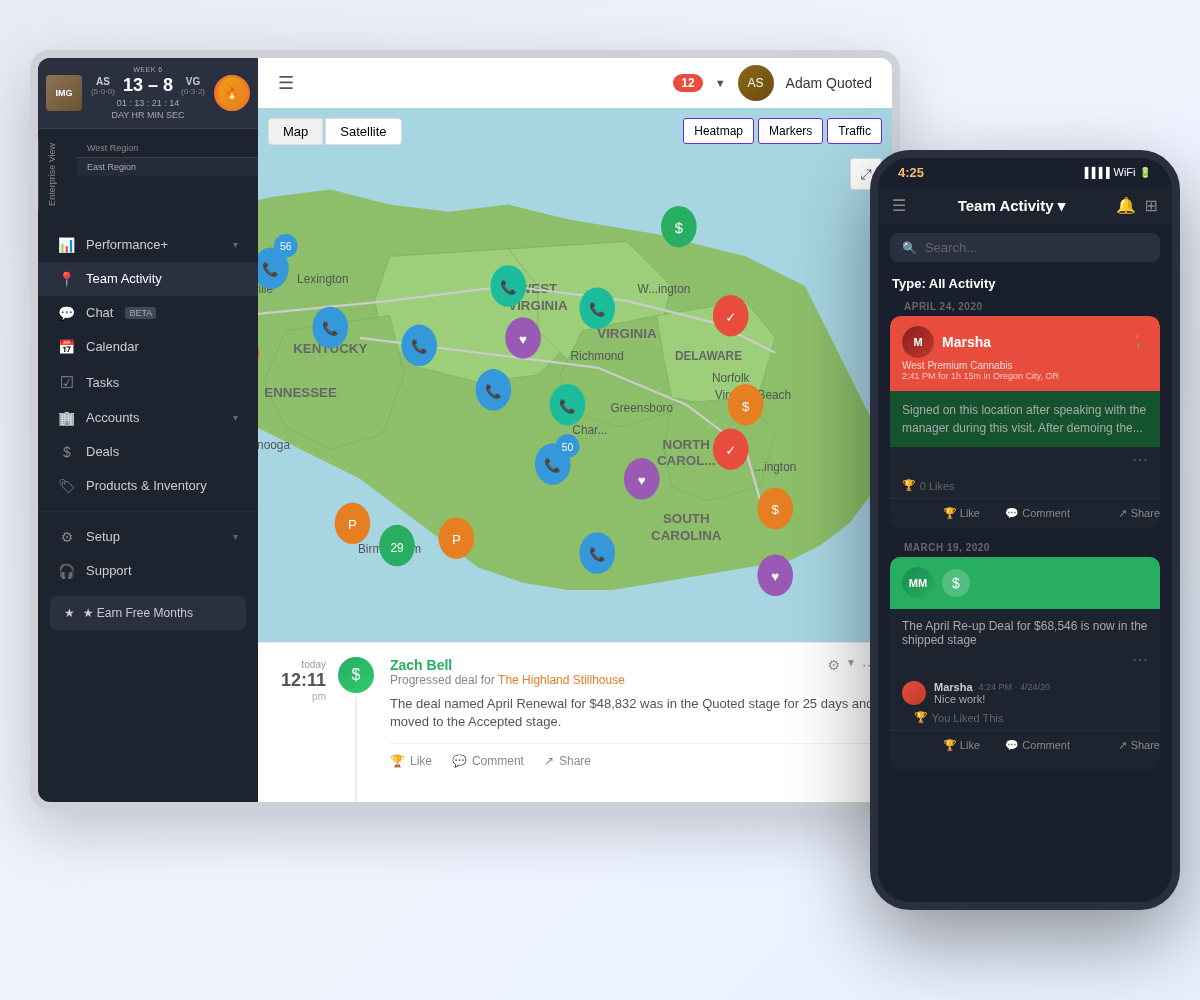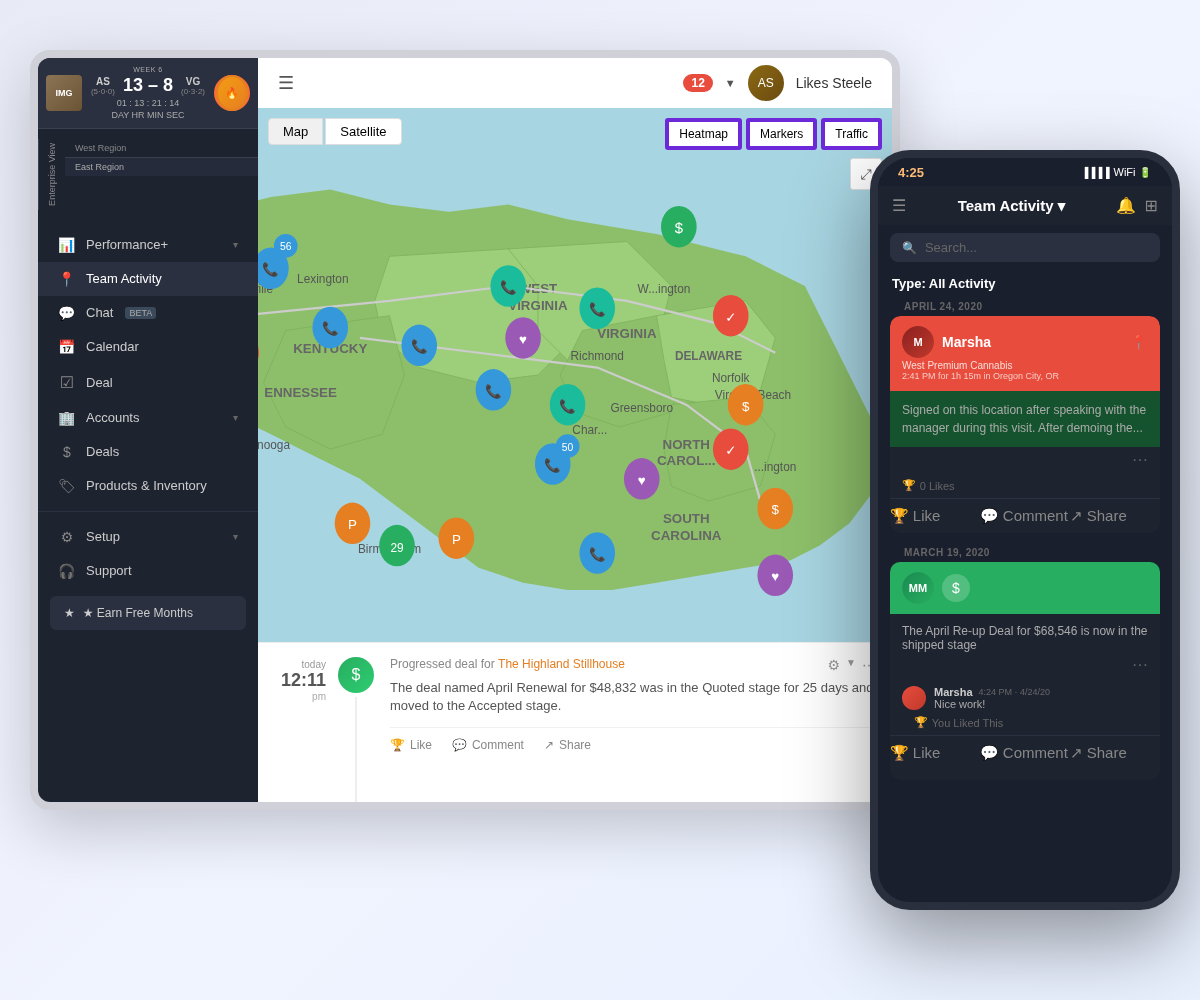--- a/index.html
+++ b/index.html
@@ -278,21 +278,21 @@
       position: absolute;
       top: 10px;
       right: 10px;
       display: flex;
       gap: 4px;
       z-index: 10;
     }
 
     .map-filter-btn {
       background: white;
-      border: 4px solid #6d28d9;
+      border: 1px solid #6d28d9;
       padding: 5px 10px;
       font-size: 12px;
       border-radius: 3px;
       cursor: pointer;
     }
 
     .map-expand-btn {
       background: white;
       border: 1px solid #ddd;
       width: 32px;
@@ -581,22 +581,22 @@
 
     .phone-card-actions {
       background: #1e2330;
       display: flex;
       border-top: 1px solid #2a3040;
       padding: 8px 0;
     }
 
     .phone-action-btn {
       flex: 1;
-      text-align: left;
-      font-size: 15px;
+      text-align: right;
+      font-size: 11px;
       color: #888;
       cursor: pointer;
     }
 
     
     .phone-card2-header {
       background: #27ae60;
       display: flex;
       align-items: center;
       gap: 8px;
@@ -693,21 +693,21 @@
           </div>
           <div class="score-timer">01 : 13 : 21 : 14</div>
           <div class="score-timer">DAY   HR   MIN   SEC</div>
         </div>
         <div class="score-avatar-right">
           <div style="width:36px; height:36px; border-radius:50%; background: linear-gradient(135deg, #f39c12, #e67e22); display:flex; align-items:center; justify-content:center; color:white; font-size:11px; font-weight:bold; border: 2px solid #e67e22;">🔥</div>
         </div>
       </div>
 
       <div style="padding: 10px 0;">
-        <div style="display:flex; gap:0;">
+        <div style="display:flex; gap:12px;">
           <div style="padding:4px 8px; color:#888; font-size:9px; writing-mode:vertical-rl; text-orientation:mixed; transform:rotate(180deg); border-right:1px solid #3a4050;">Enterprise View</div>
           <div style="flex:1; display:flex; flex-direction:column;">
             <div style="padding:4px 10px; color:#888; font-size:9px; border-bottom:1px solid #3a4050;">West Region</div>
             <div style="padding:4px 10px; color:#aaa; font-size:9px; background:#252b3b;">East Region</div>
           </div>
         </div>
       </div>
 
       <div class="sidebar-nav">
         <div class="nav-item">
@@ -723,21 +723,21 @@
           <span class="nav-icon">💬</span>
           <span>Chat</span>
           <span class="nav-badge">BETA</span>
         </div>
         <div class="nav-item">
           <span class="nav-icon">📅</span>
           <span>Calendar</span>
         </div>
         <div class="nav-item">
           <span class="nav-icon" style="font-size:16px;">☑</span>
-          <span>Deal</span>
+          <span>Tasks</span>
         </div>
         <div class="nav-item">
           <span class="nav-icon">🏢</span>
           <span>Accounts</span>
           <span class="arrow">▾</span>
         </div>
         <div class="nav-item">
           <span class="nav-icon">$</span>
           <span>Deals</span>
         </div>
@@ -766,21 +766,21 @@
     </div>
 
     <div class="main-content">
 
       <div class="top-bar">
         <span class="hamburger-icon">☰</span>
         <div class="top-bar-right">
           <span class="notif-badge">12</span>
           <span style="color:#555; font-size:11px;">▼</span>
           <div class="user-avatar-top" style="background: linear-gradient(135deg, #8B6914, #6B4A10); display:flex; align-items:center; justify-content:center; color:white; font-size:12px;">AS</div>
-          <span class="user-name">Likes Steele</span>
+          <span class="user-name">Adam Quoted</span>
         </div>
       </div>
 
       <div class="map-container">
         <div class="map-bg">
 
           <svg class="map-svg-overlay" viewBox="0 0 650 360" preserveAspectRatio="xMidYMid slice">
 
             <rect width="650" height="360" fill="#a8d5e2"></rect>
 
@@ -952,20 +952,21 @@
         </div>
 
         <div class="feed-avatar-col">
           <div class="feed-avatar-circle">$</div>
           <div class="feed-line"></div>
         </div>
 
         <div class="feed-content">
           <div style="display:flex; align-items:flex-start; gap:8px;">
             <div style="flex:1;">
+              <div class="feed-user-name">Zach Bell</div>
               <div class="feed-action">
                 <span>Progressed deal for</span>
                 <span class="feed-link">The Highland Stillhouse</span>
               </div>
             </div>
             <div class="feed-gear">
               <span style="color:#999; font-size:14px;">⚙</span>
               <span style="color:#999; font-size:10px;">▼</span>
               <span style="color:#999; font-size:14px;">⋯</span>
             </div>

